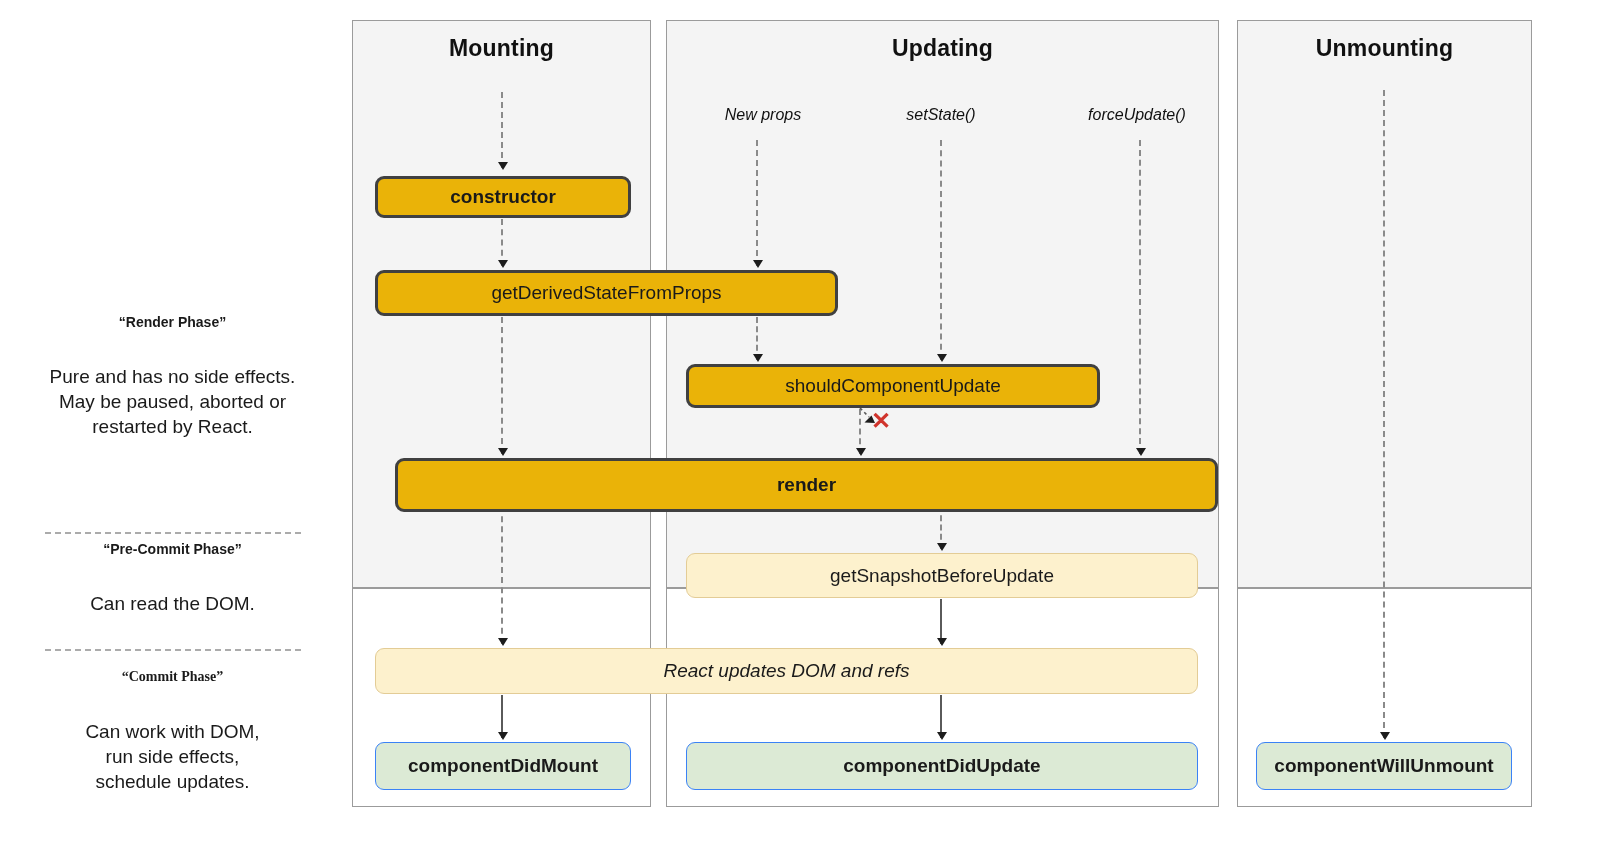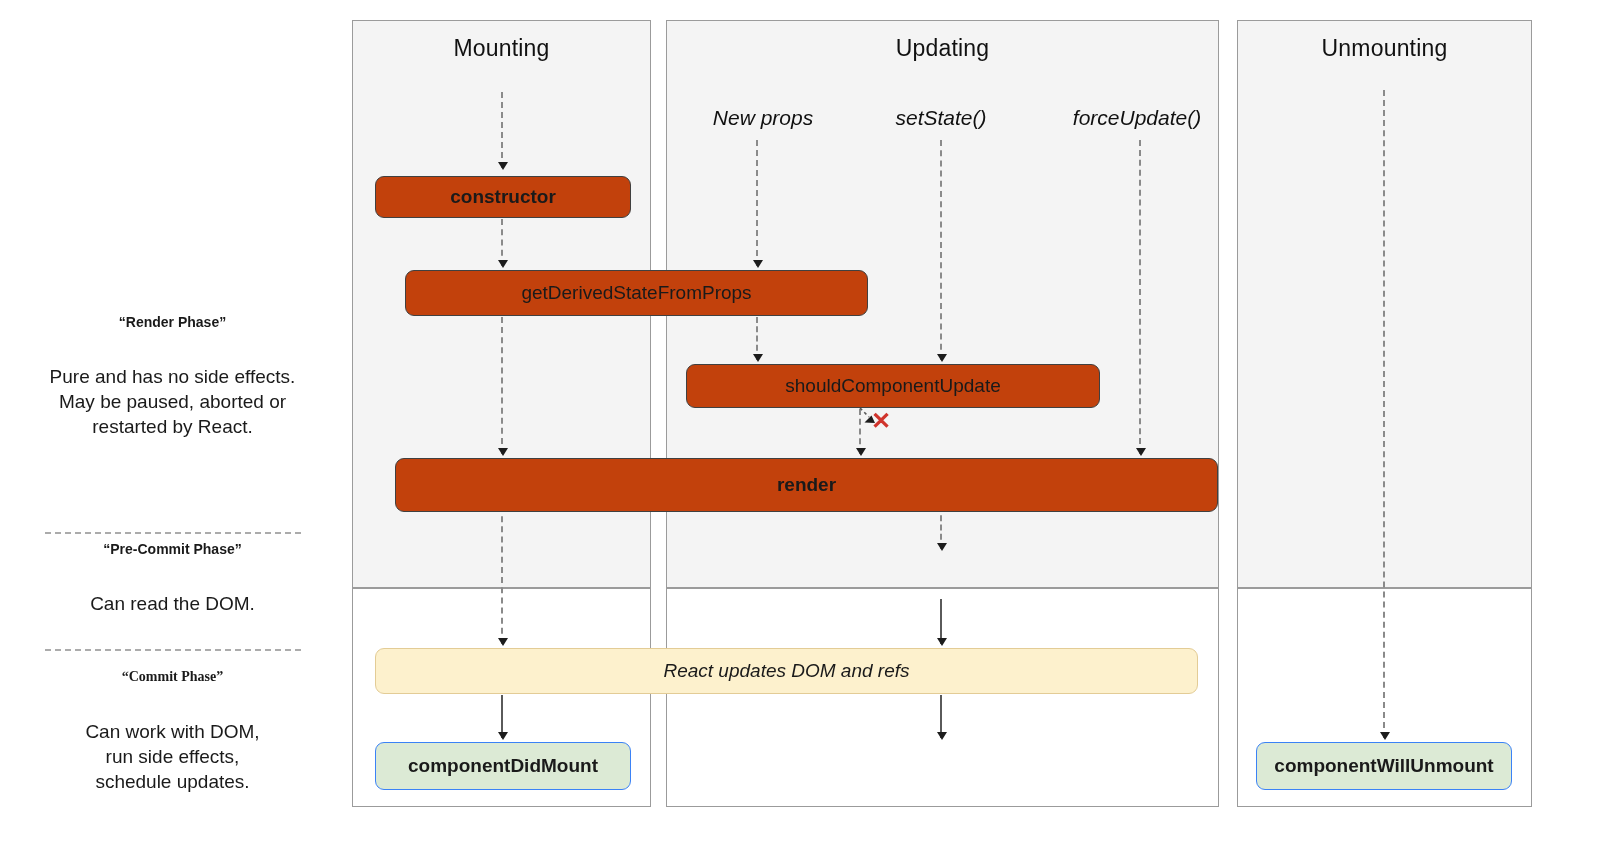--- a/index.html
+++ b/index.html
@@ -4,34 +4,34 @@
 <style>
   html,body { margin:0; padding:0; background:#fff; font-family:"Liberation Sans", sans-serif; }
   .canvas { position:relative; width:1600px; height:845px; background:#fff; overflow:hidden; }
 
   
   .column { position:absolute; top:20px; height:787px; border:1px solid #9b9b9b; background:#fff; box-sizing:border-box; }
   .col-mounting   { left:352px;  width:299px; }
   .col-updating   { left:666px;  width:553px; }
   .col-unmounting { left:1237px; width:295px; }
   .render-bg { position:absolute; left:0; top:0; right:0; height:566px; background:#f4f4f4; border-bottom:2px solid #9b9b9b; }
-  .col-title { position:absolute; top:14px; width:100%; text-align:center; font-size:23px; font-weight:normal; color:#111; letter-spacing:.2px; }
+  .col-title { position:absolute; top:14px; width:100%; text-align:center; font-size:23px; font-weight:bold; color:#111; letter-spacing:.2px; }
 
   
   .side-block { position:absolute; left:25px; width:295px; text-align:center; color:#1a1a1a; }
   .phase-title { font-size:14px; font-weight:bold; }
   .phase-body  { font-size:19px; line-height:25px; white-space:pre-line; }
   .side-divider { position:absolute; left:45px; width:256px; height:0; border-top:2px dashed #ababab; }
 
   
-  .trigger { position:absolute; font-style:italic; font-size:21px; color:#111; text-align:center; }
+  .trigger { position:absolute; font-style:italic; font-size:16px; color:#111; text-align:center; }
 
   
   .node { position:absolute; box-sizing:border-box; border-radius:9px; display:flex; align-items:center; justify-content:center; font-size:19px; color:#1a1a1a; }
-  .blue   { background:#c2410c; border:1px solid #404040;text-align:center; }
+  .blue   { background:#eab308; border:3px solid #404040;text-align:center; }
   .yellow { background:#fdf1cd; border:1px solid #e3cc96; }
   .green  { background:#dcead5; border:1px solid #3b82f6; }
   .bold   { font-weight:bold; }
   .italic { font-style:italic; }
 
   
   .arrow { position:absolute; width:0; }
   .arrow.dashed { border-left:2px dashed #8a8a8a; }
   .arrow.solid  { border-left:2px solid  #5a5a5a; }
   .arrow .head { position:absolute; left:-5px; bottom:-2px; width:0; height:0;
@@ -127,27 +127,29 @@
     <polygon points="19,16 15.5,8.5 8.5,15.5" fill="#1c1c1c"></polygon>
   </svg>
   <div class="blocked-x">✕</div>
 
   <div class="arrow dashed" style="left:1383px; top:90px; height:648px;">
       <span class="head"></span>
     </div>
 
   <div class="node blue bold" style="left:375px; top:176px; width:256px; height:42px;">constructor</div>
 
-  <div class="node blue" style="left:375px; top:270px; width:463px; height:46px;margin-left:30px;">getDerivedStateFromProps</div>
+  <div class="node blue" style="left:375px; top:270px; width:463px; height:46px;">getDerivedStateFromProps</div>
 
   <div class="node blue" style="left:686px; top:364px; width:414px; height:44px;">shouldComponentUpdate</div>
 
   <div class="node blue bold" style="left:375px; top:458px; width:823px; height:54px;margin-left:20px;">render</div>
 
+  <div class="node yellow" style="left:686px; top:553px; width:512px; height:45px;">getSnapshotBeforeUpdate</div>
 
   <div class="node yellow italic" style="left:375px; top:648px; width:823px; height:46px;">React updates DOM and refs</div>
 
   <div class="node green bold" style="left:375px; top:742px; width:256px; height:48px;">componentDidMount</div>
 
+  <div class="node green bold" style="left:686px; top:742px; width:512px; height:48px;">componentDidUpdate</div>
 
   <div class="node green bold" style="left:1256px; top:742px; width:256px; height:48px;">componentWillUnmount</div>
 
 </div>
 
 </body></html>

